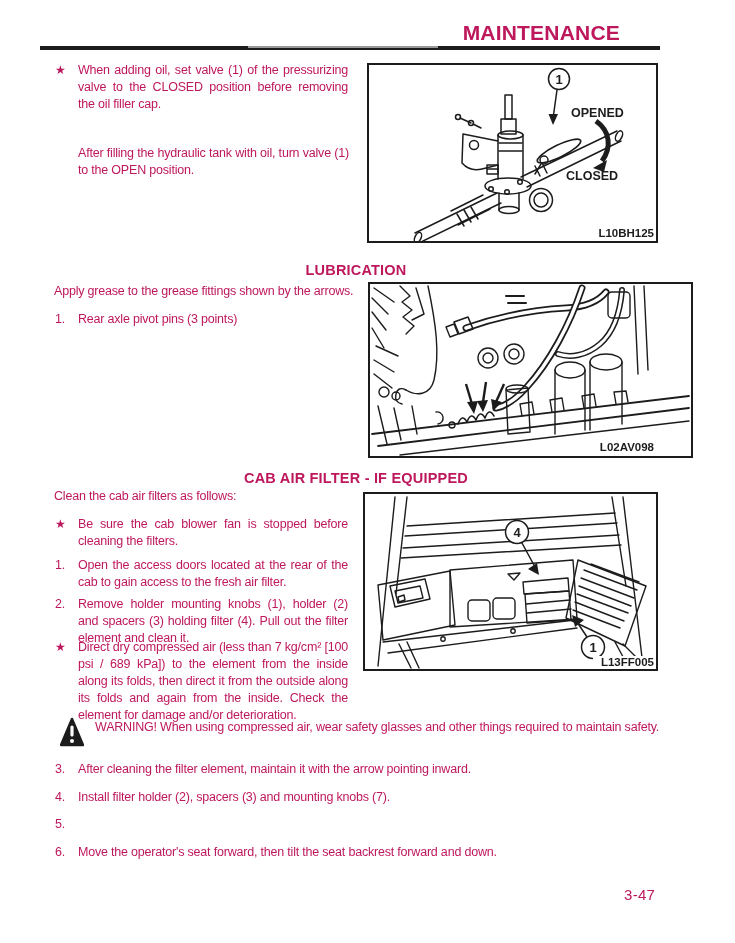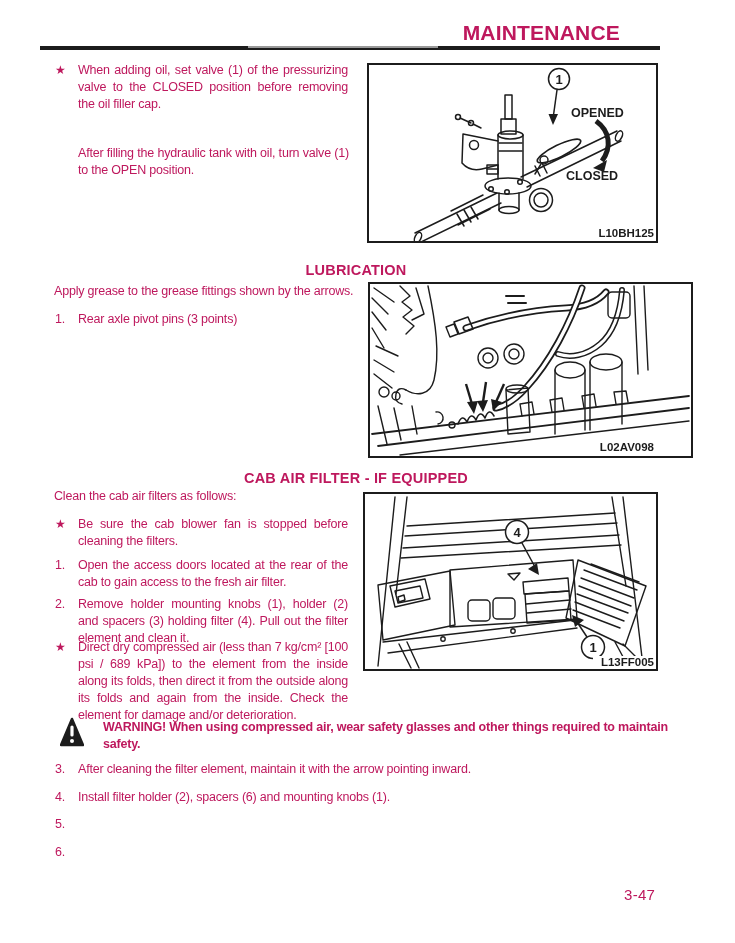--- a/index.html
+++ b/index.html
@@ -39,21 +39,21 @@
   }
   .fig {
     position: absolute;
     border: 2px solid #1c1c1c;
     background: #fff;
   }
   .fig svg { display: block; width: 100%; height: 100%; }
   .figlabel { font: bold 12.5px "Liberation Sans", sans-serif; fill: #1c1c1c; }
   .figcode { font: bold 11.5px "Liberation Sans", sans-serif; fill: #1c1c1c; }
   .callout-num { font: bold 13px "Liberation Sans", sans-serif; fill: #1c1c1c; }
-  .warning-text { font-weight: bold; margin-left: 8px; }
+  .warning-text { font-weight: normal; }
   .page-number { font-size: 15px; letter-spacing: 0.3px; }
 </style>
 </head>
 <body>
 
 <div class="page">
 
   <div class="abs header-title" style="top:21px; right:75px;">MAINTENANCE</div>
   <div class="abs header-rule" style="left:40px; top:46px; width:620px;"></div>
   <div class="abs header-rule-gray" style="left:248px; top:46px; width:190px;"></div>
@@ -286,24 +286,25 @@
     </svg>
   </div>
   <div class="abs body-text warning-text" style="left:95px; top:719px; width:585px;">WARNING! When using compressed air, wear safety glasses and other things required to maintain safety.</div>
 
   <div class="abs flex-item body-text" style="left:55px; top:761px; width:630px;">
     <span class="marker">3.</span>
     <div>After cleaning the filter element, maintain it with the arrow pointing inward.</div>
   </div>
   <div class="abs flex-item body-text" style="left:55px; top:789px; width:630px;">
     <span class="marker">4.</span>
-    <div>Install filter holder (2), spacers (6) and mounting knobs (1).</div>
+    <div>Install filter holder (2), spacers (3) and mounting knobs (7).</div>
   </div>
   <div class="abs flex-item body-text" style="left:55px; top:816px; width:630px;">
     <span class="marker">5.</span>
   </div>
   <div class="abs flex-item body-text" style="left:55px; top:844px; width:630px;">
     <span class="marker">6.</span>
+    <div>Move the operator's seat forward, then tilt the seat backrest forward and down.</div>
   </div>
 
   <div class="abs page-number" style="left:624px; top:886px;">3-47</div>
 
 </div>
 
 </body></html>

